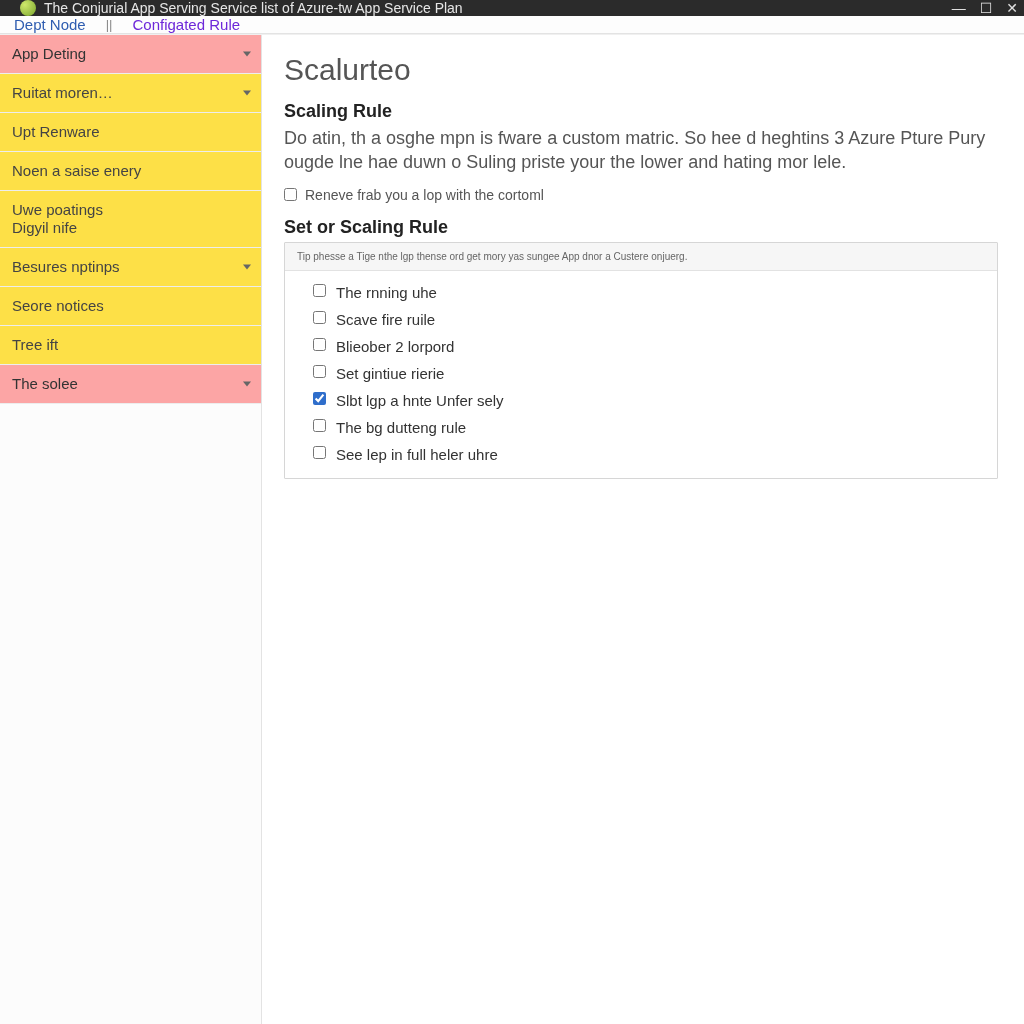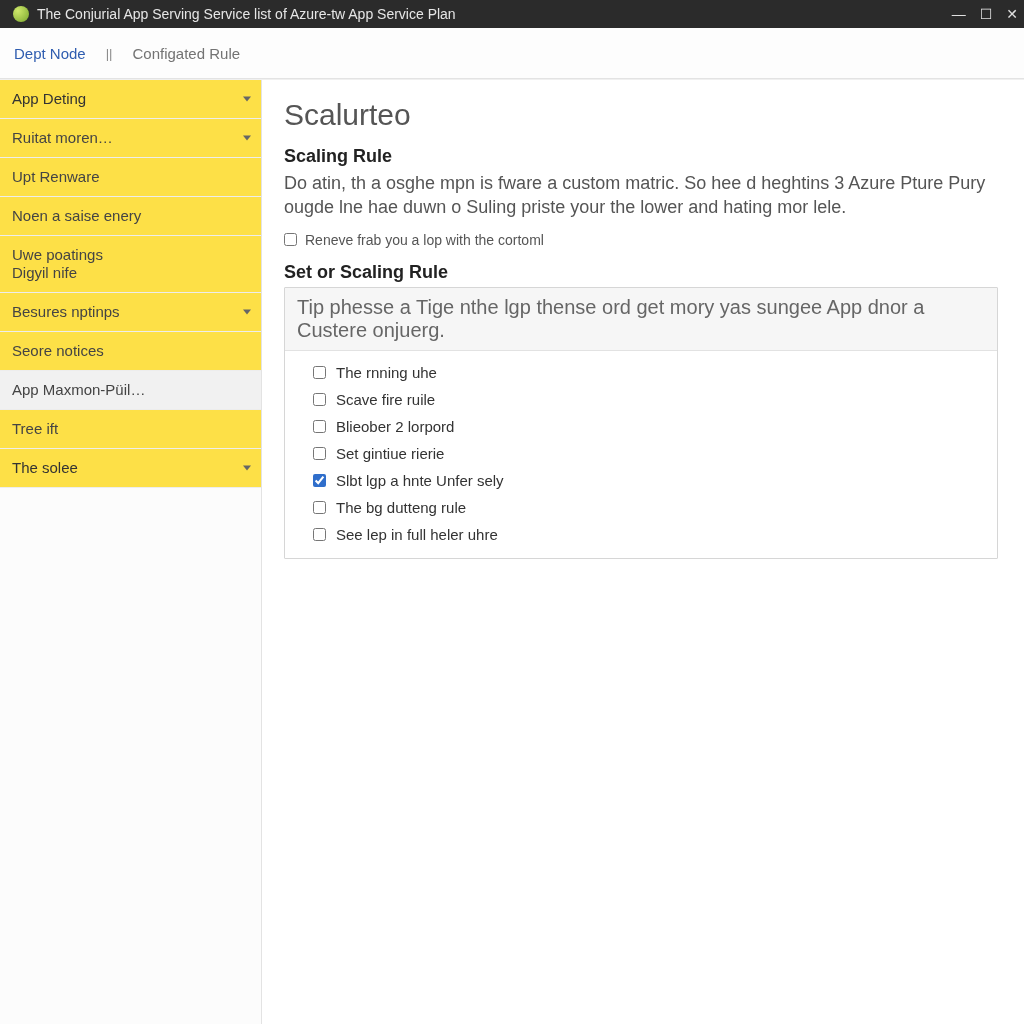--- a/index.html
+++ b/index.html
@@ -1,53 +1,53 @@
 <!DOCTYPE html>
 <html><head>
 <meta charset="utf-8">
 <style>
   * { box-sizing: border-box; margin: 0; padding: 0; }
   html, body { width: 1024px; height: 1024px; font-family: "Segoe UI", Arial, sans-serif; overflow: hidden; }
   body { background: #fff; display: flex; flex-direction: column; }
 
   
   .titlebar {
-    height: 28px;
+    height: 16px;
     background: #2b2b2b;
     color: #e6e6e6;
     display: flex;
     align-items: center;
-    padding: 0 6px 0 13px;
+    padding: 0 6px 0 20px;
     font-size: 14px;
     user-select: none;
   }
   .titlebar .app-icon {
     width: 16px; height: 16px;
     border-radius: 50%;
     background: radial-gradient(circle at 30% 30%, #cfe86b, #7aa62e);
     margin-right: 8px;
   }
   .titlebar .title { flex: 1; white-space: nowrap; overflow: hidden; text-overflow: ellipsis; }
   .titlebar .win-btns { display: flex; gap: 14px; color: #e0e0e0; }
   .titlebar .win-btns span { cursor: pointer; font-family: Arial, sans-serif; font-size: 14px; line-height: 14px; }
 
   
   .tabstrip {
-    height: 51px;
+    height: 18px;
     border-bottom: 1px solid #e3e3e3;
     display: flex;
     align-items: center;
     gap: 20px;
     padding: 0 14px;
     background: #fdfdfd;
     font-size: 15px;
   }
   .tabstrip .crumb { color: #2f5db0; cursor: pointer; }
   .tabstrip .sep { color: #8a8a8a; font-size: 13px; }
-  .tabstrip .crumb.active { color: #737373; font-weight: 500; }
+  .tabstrip .crumb.active { color: #6d28d9; font-weight: 500; }
 
   
   .work {
     flex: 1;
     display: flex;
     background: #ffffff;
     border-top: 1px solid #f0f0f0;
     min-height: 0;
   }
 
@@ -63,21 +63,21 @@
   .side-row {
     position: relative;
     padding: 10px 28px 10px 12px;
     border-bottom: 1px solid #ededed;
     color: #444;
     cursor: pointer;
     line-height: 1.2;
     background: #fde047;
   }
   .side-row.header {
-    background: #fde047;
+    background: #fca5a5;
     font-weight: 500;
     color: #333;
   }
   .side-row.highlight {
     background: #f1f1f1;
   }
   .side-row.collapsible::after {
     content: "";
     position: absolute;
     right: 10px; top: 50%;
@@ -125,29 +125,29 @@
   .single-check input { accent-color: #2f6ecb; }
 
   .rulebox {
     border: 1px solid #d6d6d6;
     border-radius: 1px;
   }
   .rulebox .rulehint {
     background: #f6f6f6;
     border-bottom: 1px solid #e2e2e2;
     padding: 8px 12px;
-    font-size: 20px;
+    font-size: 10px;
     color: #666;
   }
   .rulebox .options {
     padding: 8px 8px 10px 24px;
   }
   .opt {
     display: flex;
-    align-items: center;
+    align-items: flex-start;
     gap: 10px;
     padding: 5px 4px;
     font-size: 15px;
     color: #333;
   }
   .opt input { accent-color: #2f6ecb; }
 </style>
 </head>
 <body>
 
@@ -171,21 +171,20 @@
 
   <nav class="sidebar" id="sidebar">
       <div class="side-row header collapsible" style="white-space: pre-line;">App Deting</div>
       <div class="side-row collapsible" style="white-space: pre-line;">Ruitat moren…</div>
       <div class="side-row" style="white-space: pre-line;">Upt Renware</div>
       <div class="side-row" style="white-space: pre-line;">Noen a saise enery</div>
       <div class="side-row" style="white-space: pre-line;">Uwe poatings
 Digyil nife</div>
       <div class="side-row collapsible" style="white-space: pre-line;">Besures nptinps</div>
       <div class="side-row" style="white-space: pre-line;">Seore notices</div>
-      <div class="side-row highlight" style="white-space: pre-line;">App Maxmon-Püil…</div>
       <div class="side-row" style="white-space: pre-line;">Tree ift</div>
       <div class="side-row header collapsible" style="white-space: pre-line;">The solee</div>
     </nav>
 
   <main class="content">
     <h1>Scalurteo</h1>
 
     <h2>Scaling Rule</h2>
     <p class="desc">Do atin, th a osghe mpn is fware a custom matric. So hee d heghtins 3 Azure Pture Pury ougde lne hae duwn o Suling priste your the lower and hating mor lele.</p>
 

